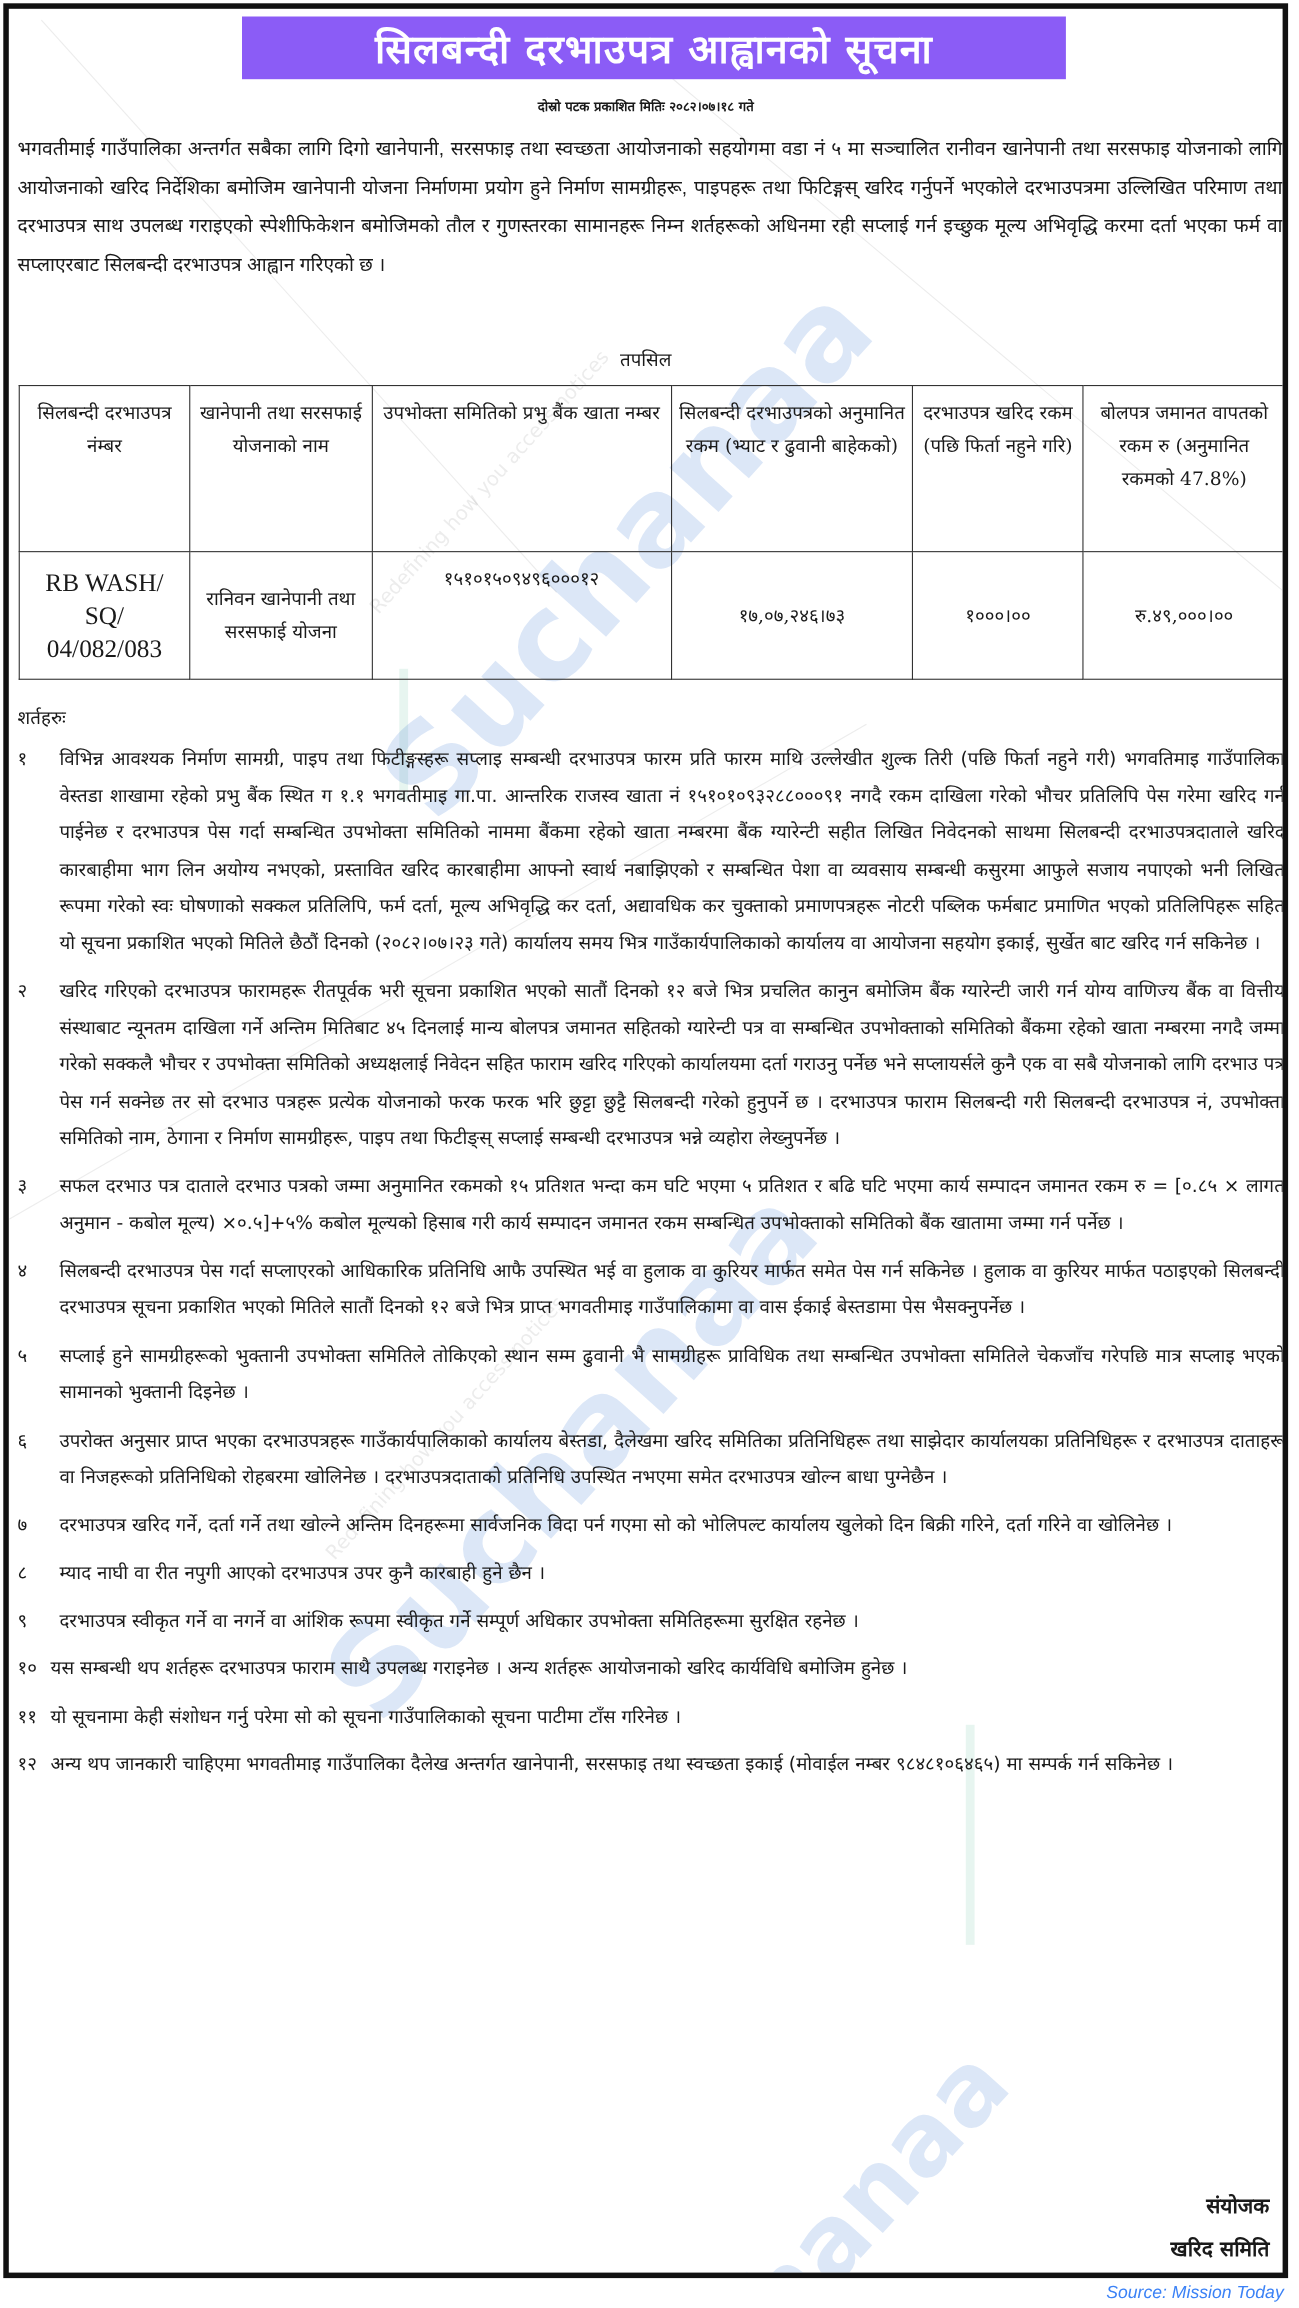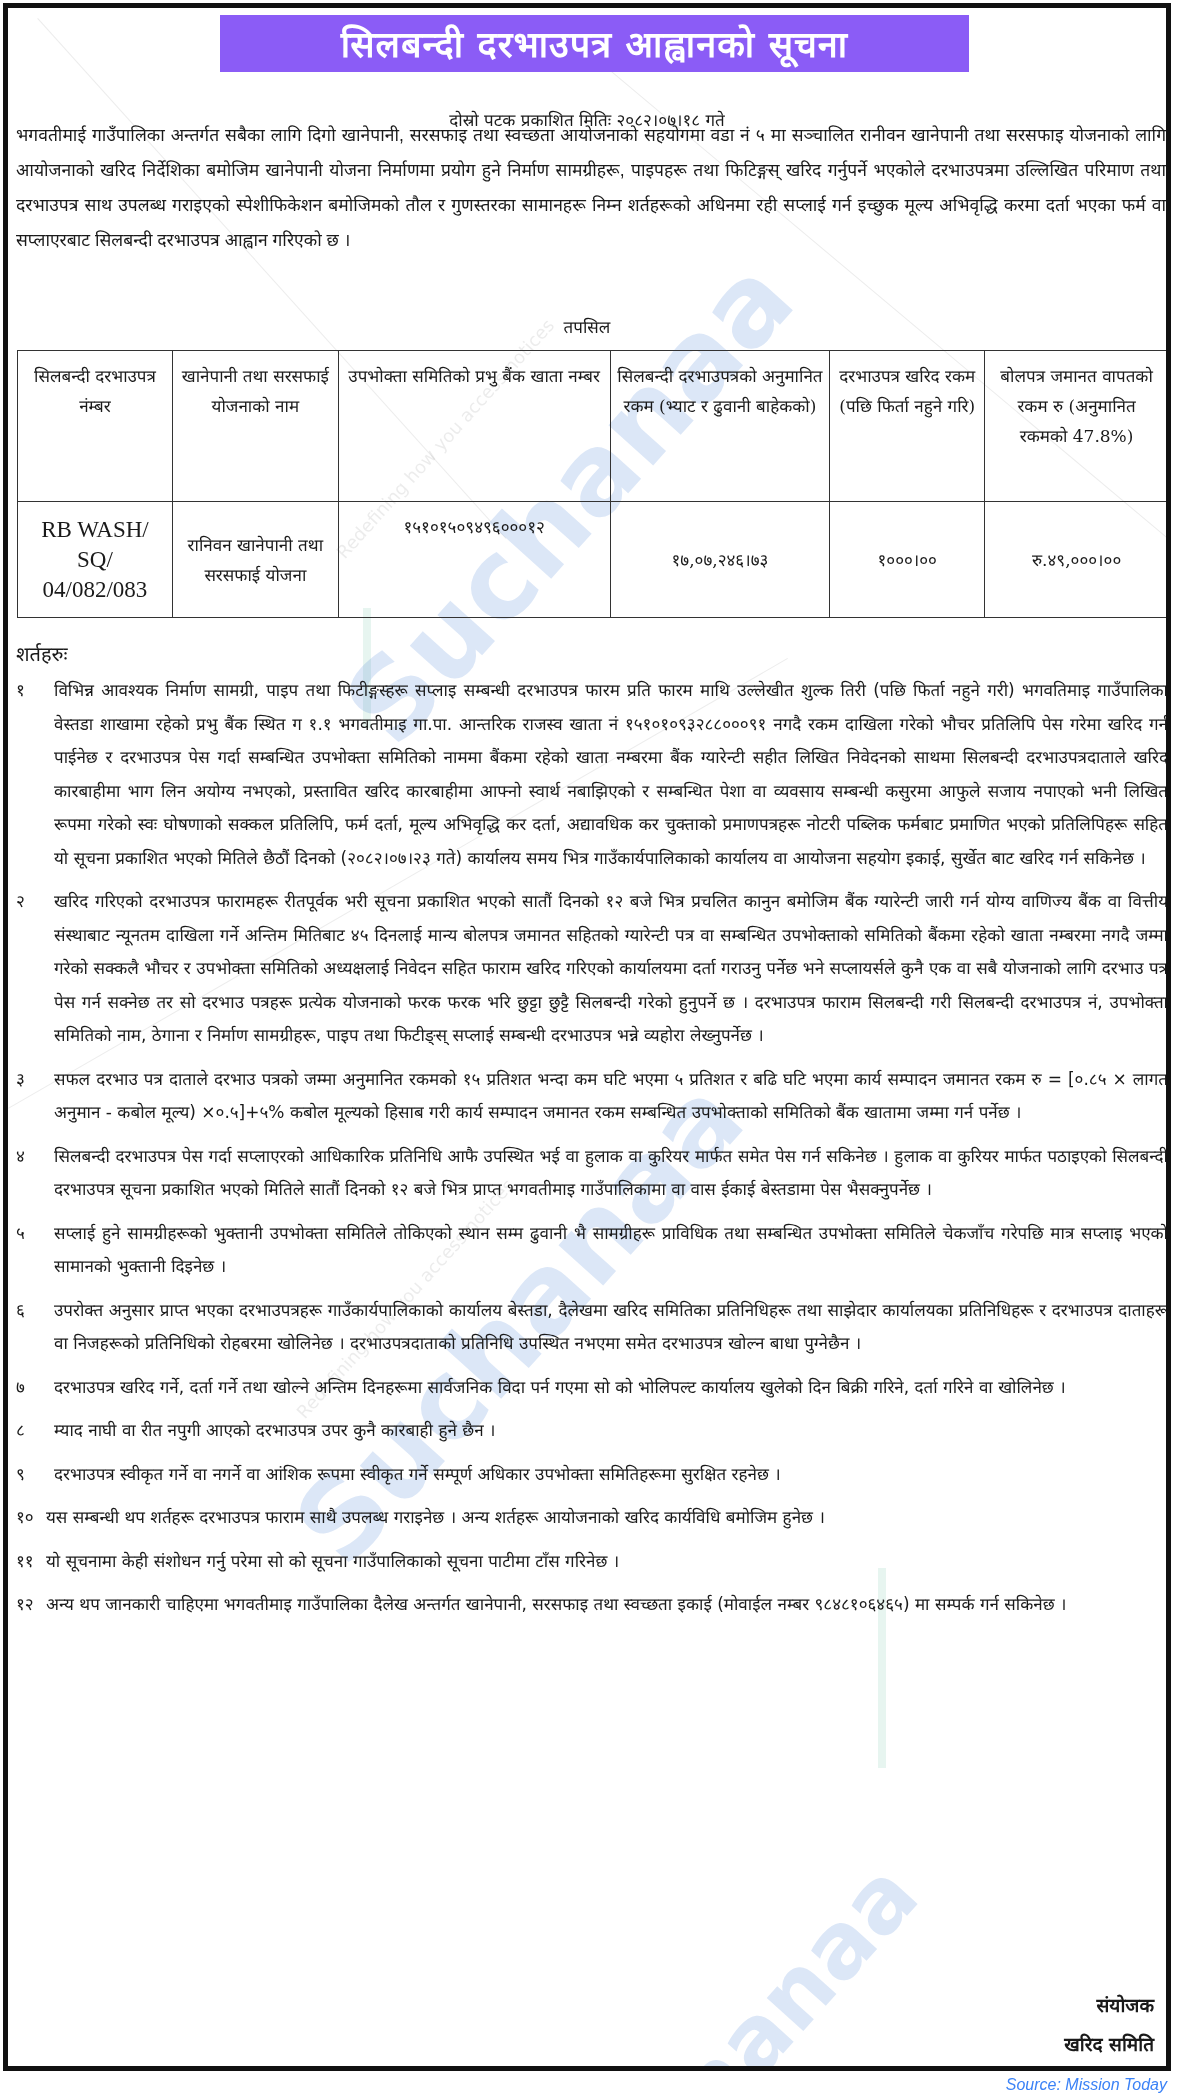--- a/index.html
+++ b/index.html
@@ -12,33 +12,33 @@
              font-weight:bold; transform:rotate(-48deg); white-space:nowrap; }
   .wm-sub { position:absolute; color:rgba(120,120,120,0.14); font-family:"DejaVu Sans", sans-serif;
             transform:rotate(-48deg); white-space:nowrap; font-size:18px; }
   .wm-line { position:absolute; height:1px; background:rgba(150,150,150,0.18); transform-origin:0 0; }
   .wm-bar { position:absolute; width:8px; background:rgba(120,200,170,0.18); }
   .content { position:relative; z-index:1; }
   .title-banner { position:absolute; left:212px; top:7px; width:749px; height:57px; background:#8b5cf6;
                   color:#fff; display:flex; align-items:center; justify-content:center;
                   font-family:"DejaVu Sans", sans-serif; font-size:36px; font-weight:bold; letter-spacing:1px; }
   .pub-date { position:absolute; left:0; width:1158px; top:80px; text-align:center;
-              font-family:"DejaVu Sans", sans-serif; font-size:17px; font-weight:normal;margin-top:20px; }
+              font-family:"DejaVu Sans", sans-serif; font-size:12px; font-weight:bold; }
   .intro { position:absolute; left:8px; top:110px; width:1150px; font-size:17.5px; line-height:35px;
            text-align:justify; font-family:Liberation Sans, sans-serif; }
   .schedule-label { position:absolute; left:0; width:1158px; top:307px; text-align:center;
                     font-family:"DejaVu Sans", sans-serif; font-size:17px; }
   table.tender { position:absolute; left:9px; top:342px; width:1152px; border-collapse:collapse;
                  font-family:"DejaVu Serif", serif; font-size:17px; }
   table.tender th, table.tender td { border:1.5px solid #333; text-align:center; vertical-align:top;
                  padding:10px 6px; font-weight:normal; line-height:30px; }
   table.tender th { height:130px; }
   table.tender td { height:95px; vertical-align:middle; }
   table.tender td.acct { vertical-align:top; padding-top:10px; }
-  .conditions-label { position:absolute; left:8px; top:632px; font-family:"DejaVu Sans", sans-serif; font-size:20px; }
+  .conditions-label { position:absolute; left:8px; top:632px; font-family:"DejaVu Sans", sans-serif; font-size:17px; }
   .cond-list { position:absolute; left:8px; top:666px; width:1152px;
                font-family:"DejaVu Sans", sans-serif; font-size:17px; line-height:33.5px; }
   .cond { display:flex; margin-bottom:10px; }
   .cond .num { width:38px; flex:0 0 38px; }
   .cond .txt { flex:1; text-align:justify; }
   .cond.tight .num { width:18px; flex:0 0 18px; }
   .sign { position:absolute; right:12px; font-family:"DejaVu Sans", sans-serif; font-size:19px; font-weight:bold; }
   .source { position:absolute; right:14px; top:2076px; font-family:"Liberation Sans", sans-serif;
             font-style:italic; font-size:16px; color:#3b82f6; }
 </style>

